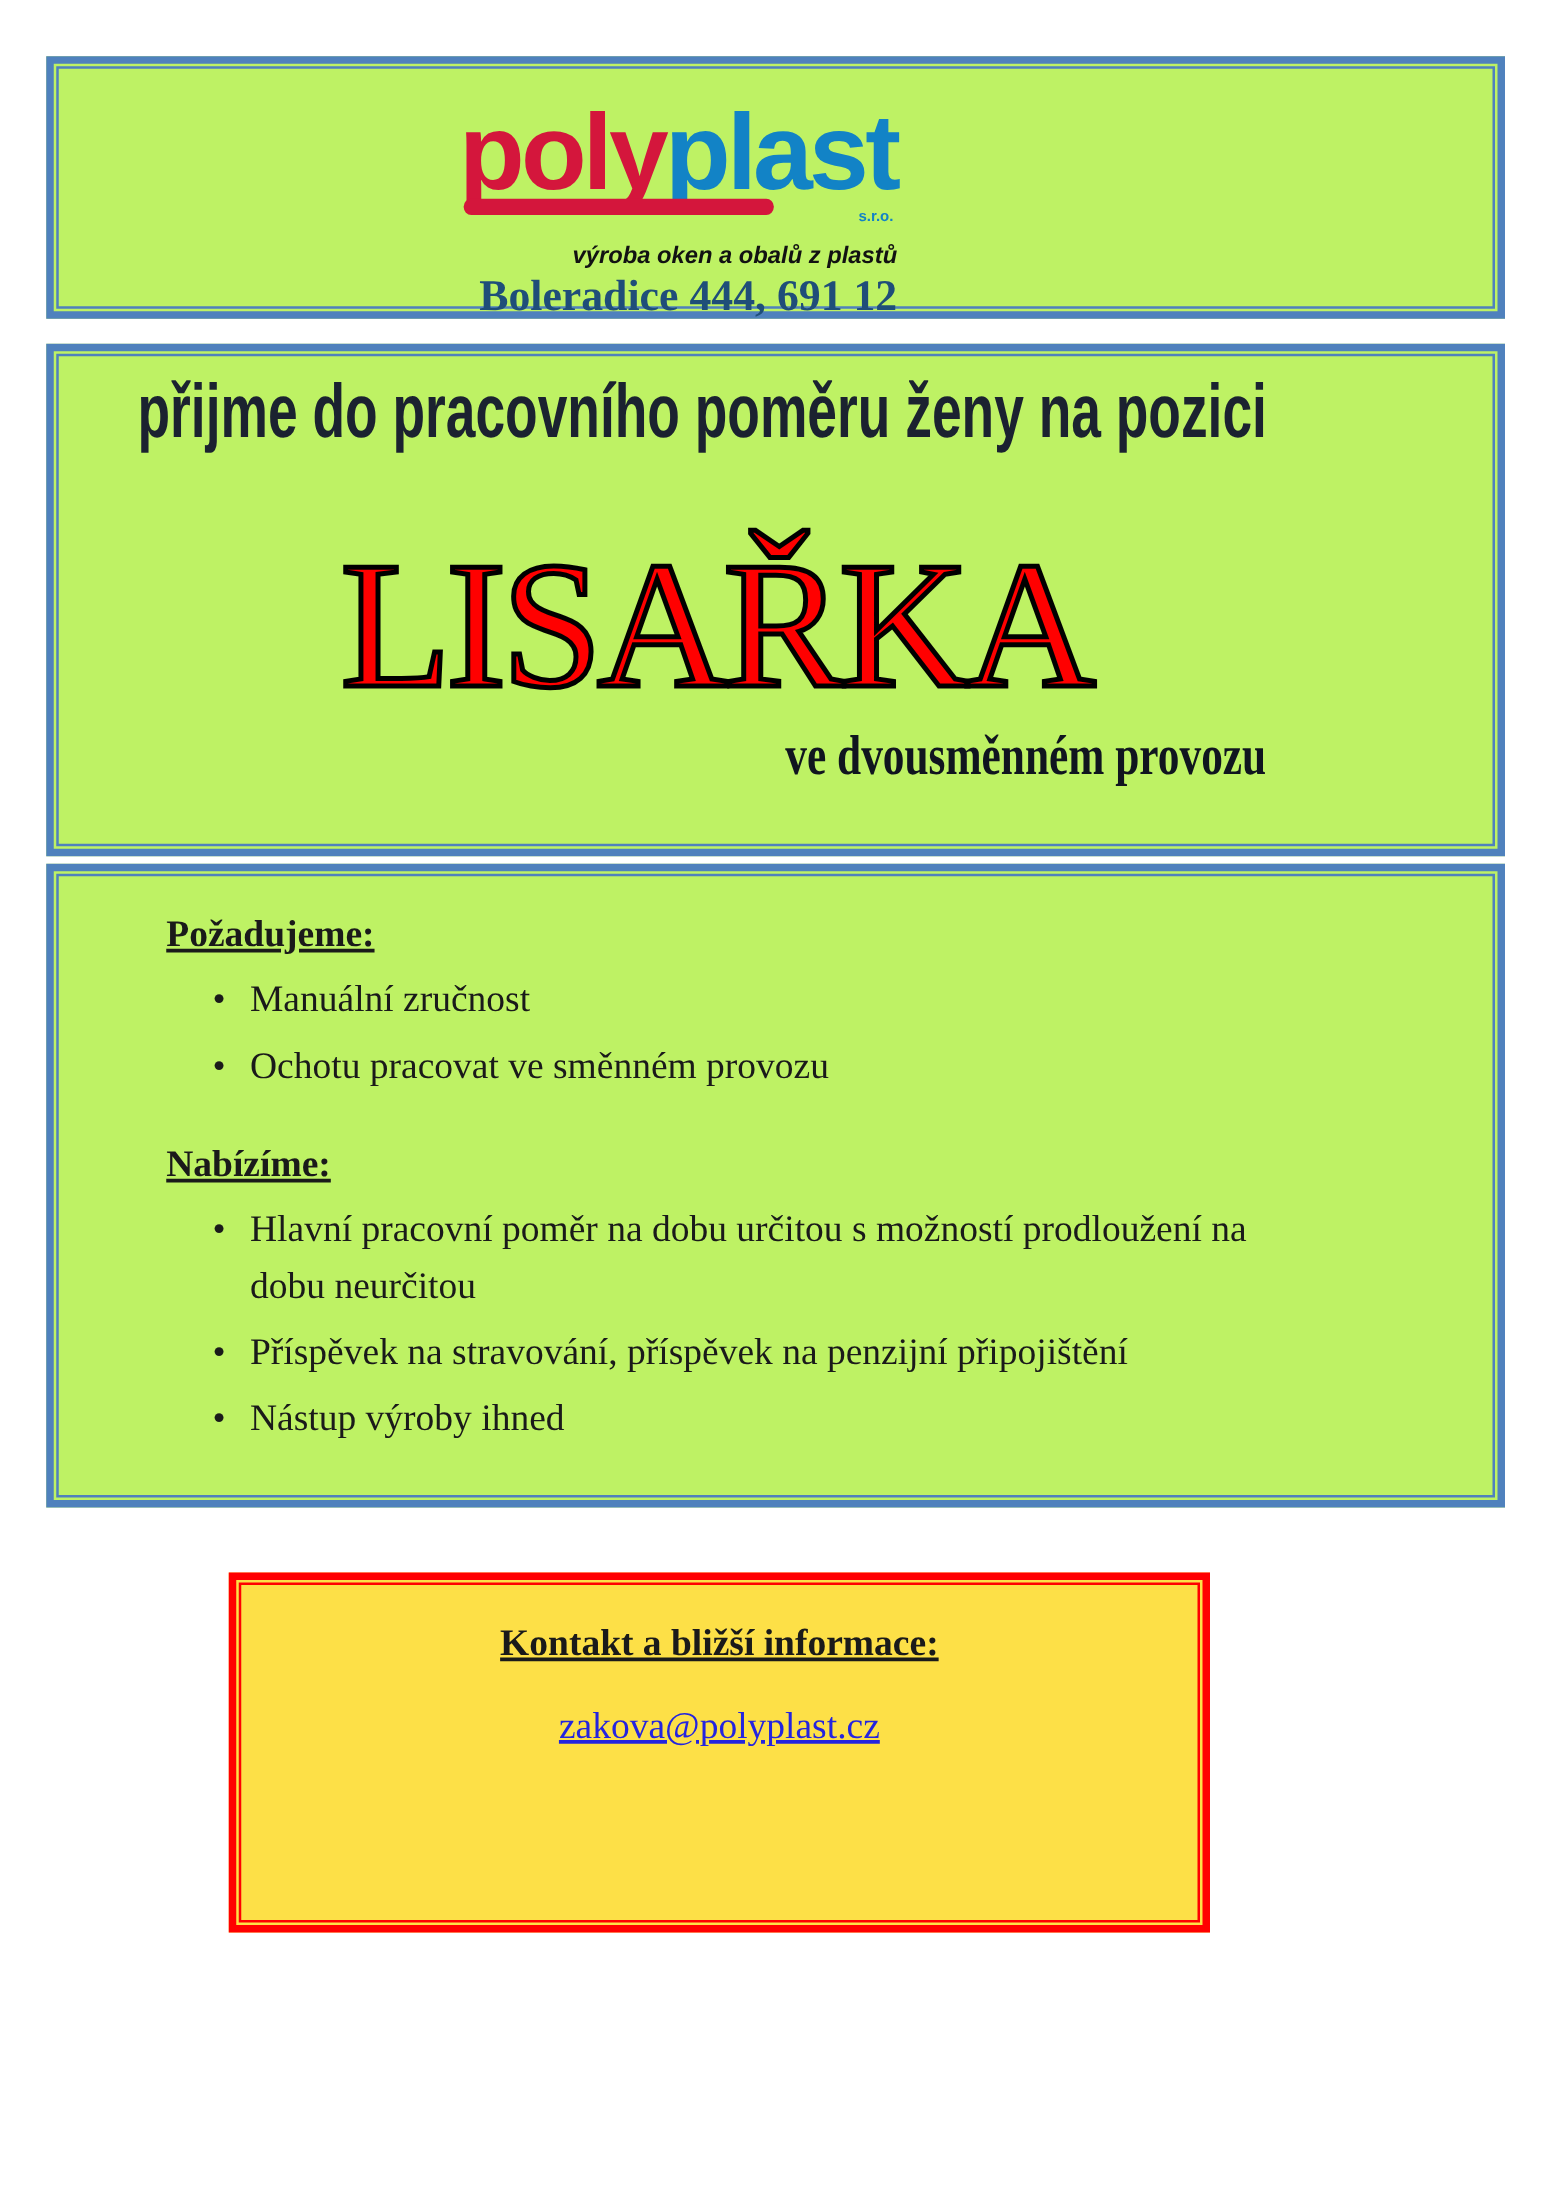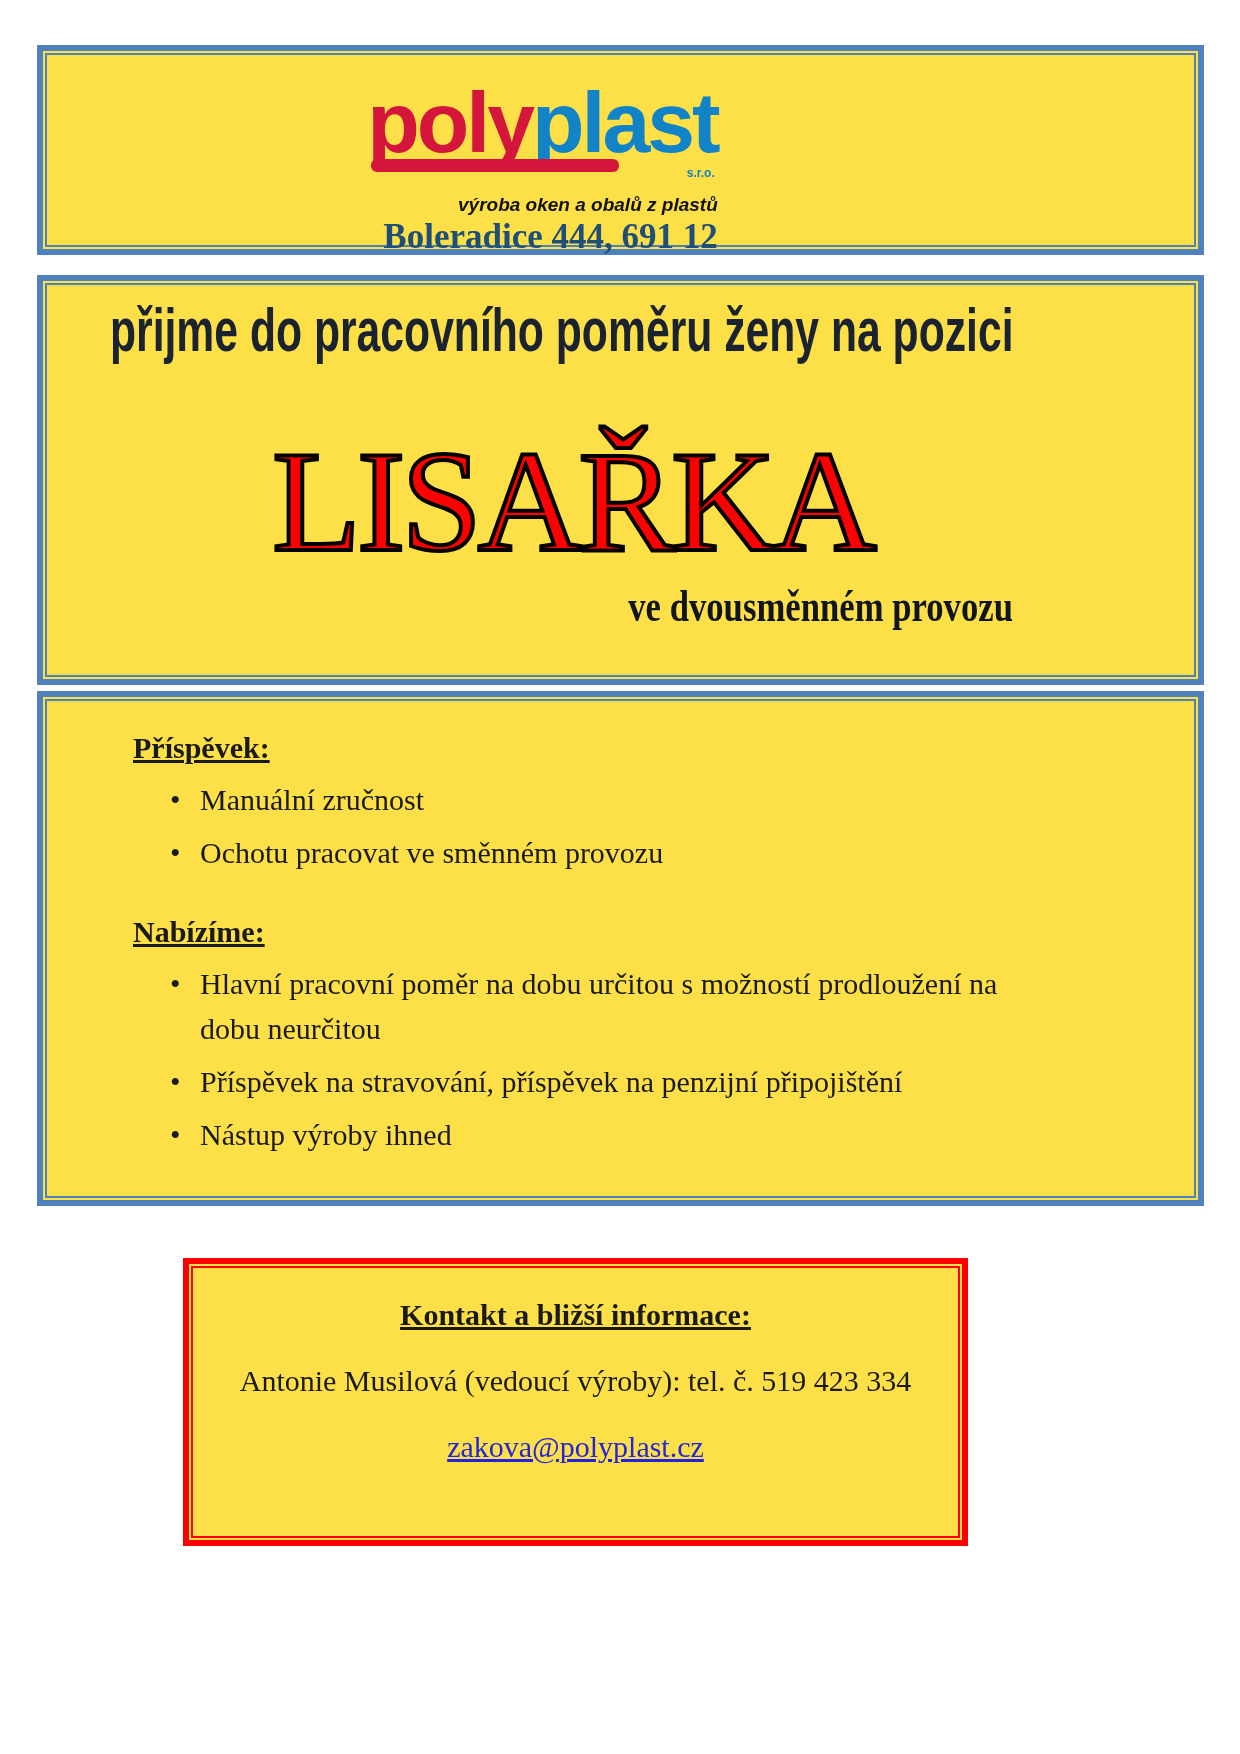--- a/index.html
+++ b/index.html
@@ -13,21 +13,21 @@
   }
   *{margin:0;padding:0;box-sizing:border-box;}
   html,body{background:#ffffff;}
   body{
     width:1240px;height:1754px;position:relative;overflow:hidden;
     font-family:"Liberation Serif","DejaVu Serif",serif;color:var(--ink);
   }
   
   .bbox{
     margin-left:37px;width:1167px;
-    border:6px solid var(--blue);padding:2px;background:#fde047;
+    border:6px solid var(--blue);padding:2px;background:#bef264;
   }
   .bbox-inner{width:100%;height:100%;border:2px solid var(--blue);overflow:visible;}
   .rbox{
     margin-left:183px;width:785px;height:288px;
     border:6px solid var(--red);padding:2px;background:#fde047;
   }
   .rbox-inner{width:100%;height:100%;border:2px solid var(--red);}
 
   
   .box-header{margin-top:45px;height:210px;}
@@ -121,21 +121,21 @@
     </div>
     <div class="shift-row">
       <span class="shift-span">ve dvousměnném provozu</span>
     </div>
   </div>
 </div>
 
 <div class="bbox box-details">
   <div class="bbox-inner details-inner">
 
-    <div class="sec-heading">Příspěvek:</div>
+    <div class="sec-heading">Požadujeme:</div>
     <div class="li">
       <span class="dot">•</span>
       <span class="li-text">Manuální zručnost</span>
     </div>
     <div class="li">
       <span class="dot">•</span>
       <span class="li-text">Ochotu pracovat ve směnném provozu</span>
     </div>
 
     <div class="sec-heading sec2">Nabízíme:</div>
@@ -151,18 +151,17 @@
       <span class="dot">•</span>
       <span class="li-text">Nástup výroby ihned</span>
     </div>
 
   </div>
 </div>
 
 <div class="rbox box-contact">
   <div class="rbox-inner contact-inner">
     <div class="contact-heading">Kontakt a bližší informace:</div>
-    <div class="c-line">Antonie Musilová (vedoucí výroby): tel. č. 519 423 334</div>
     <div class="c-line">
       <a class="email-link">zakova@polyplast.cz</a>
     </div>
   </div>
 </div>
 
 </body></html>

